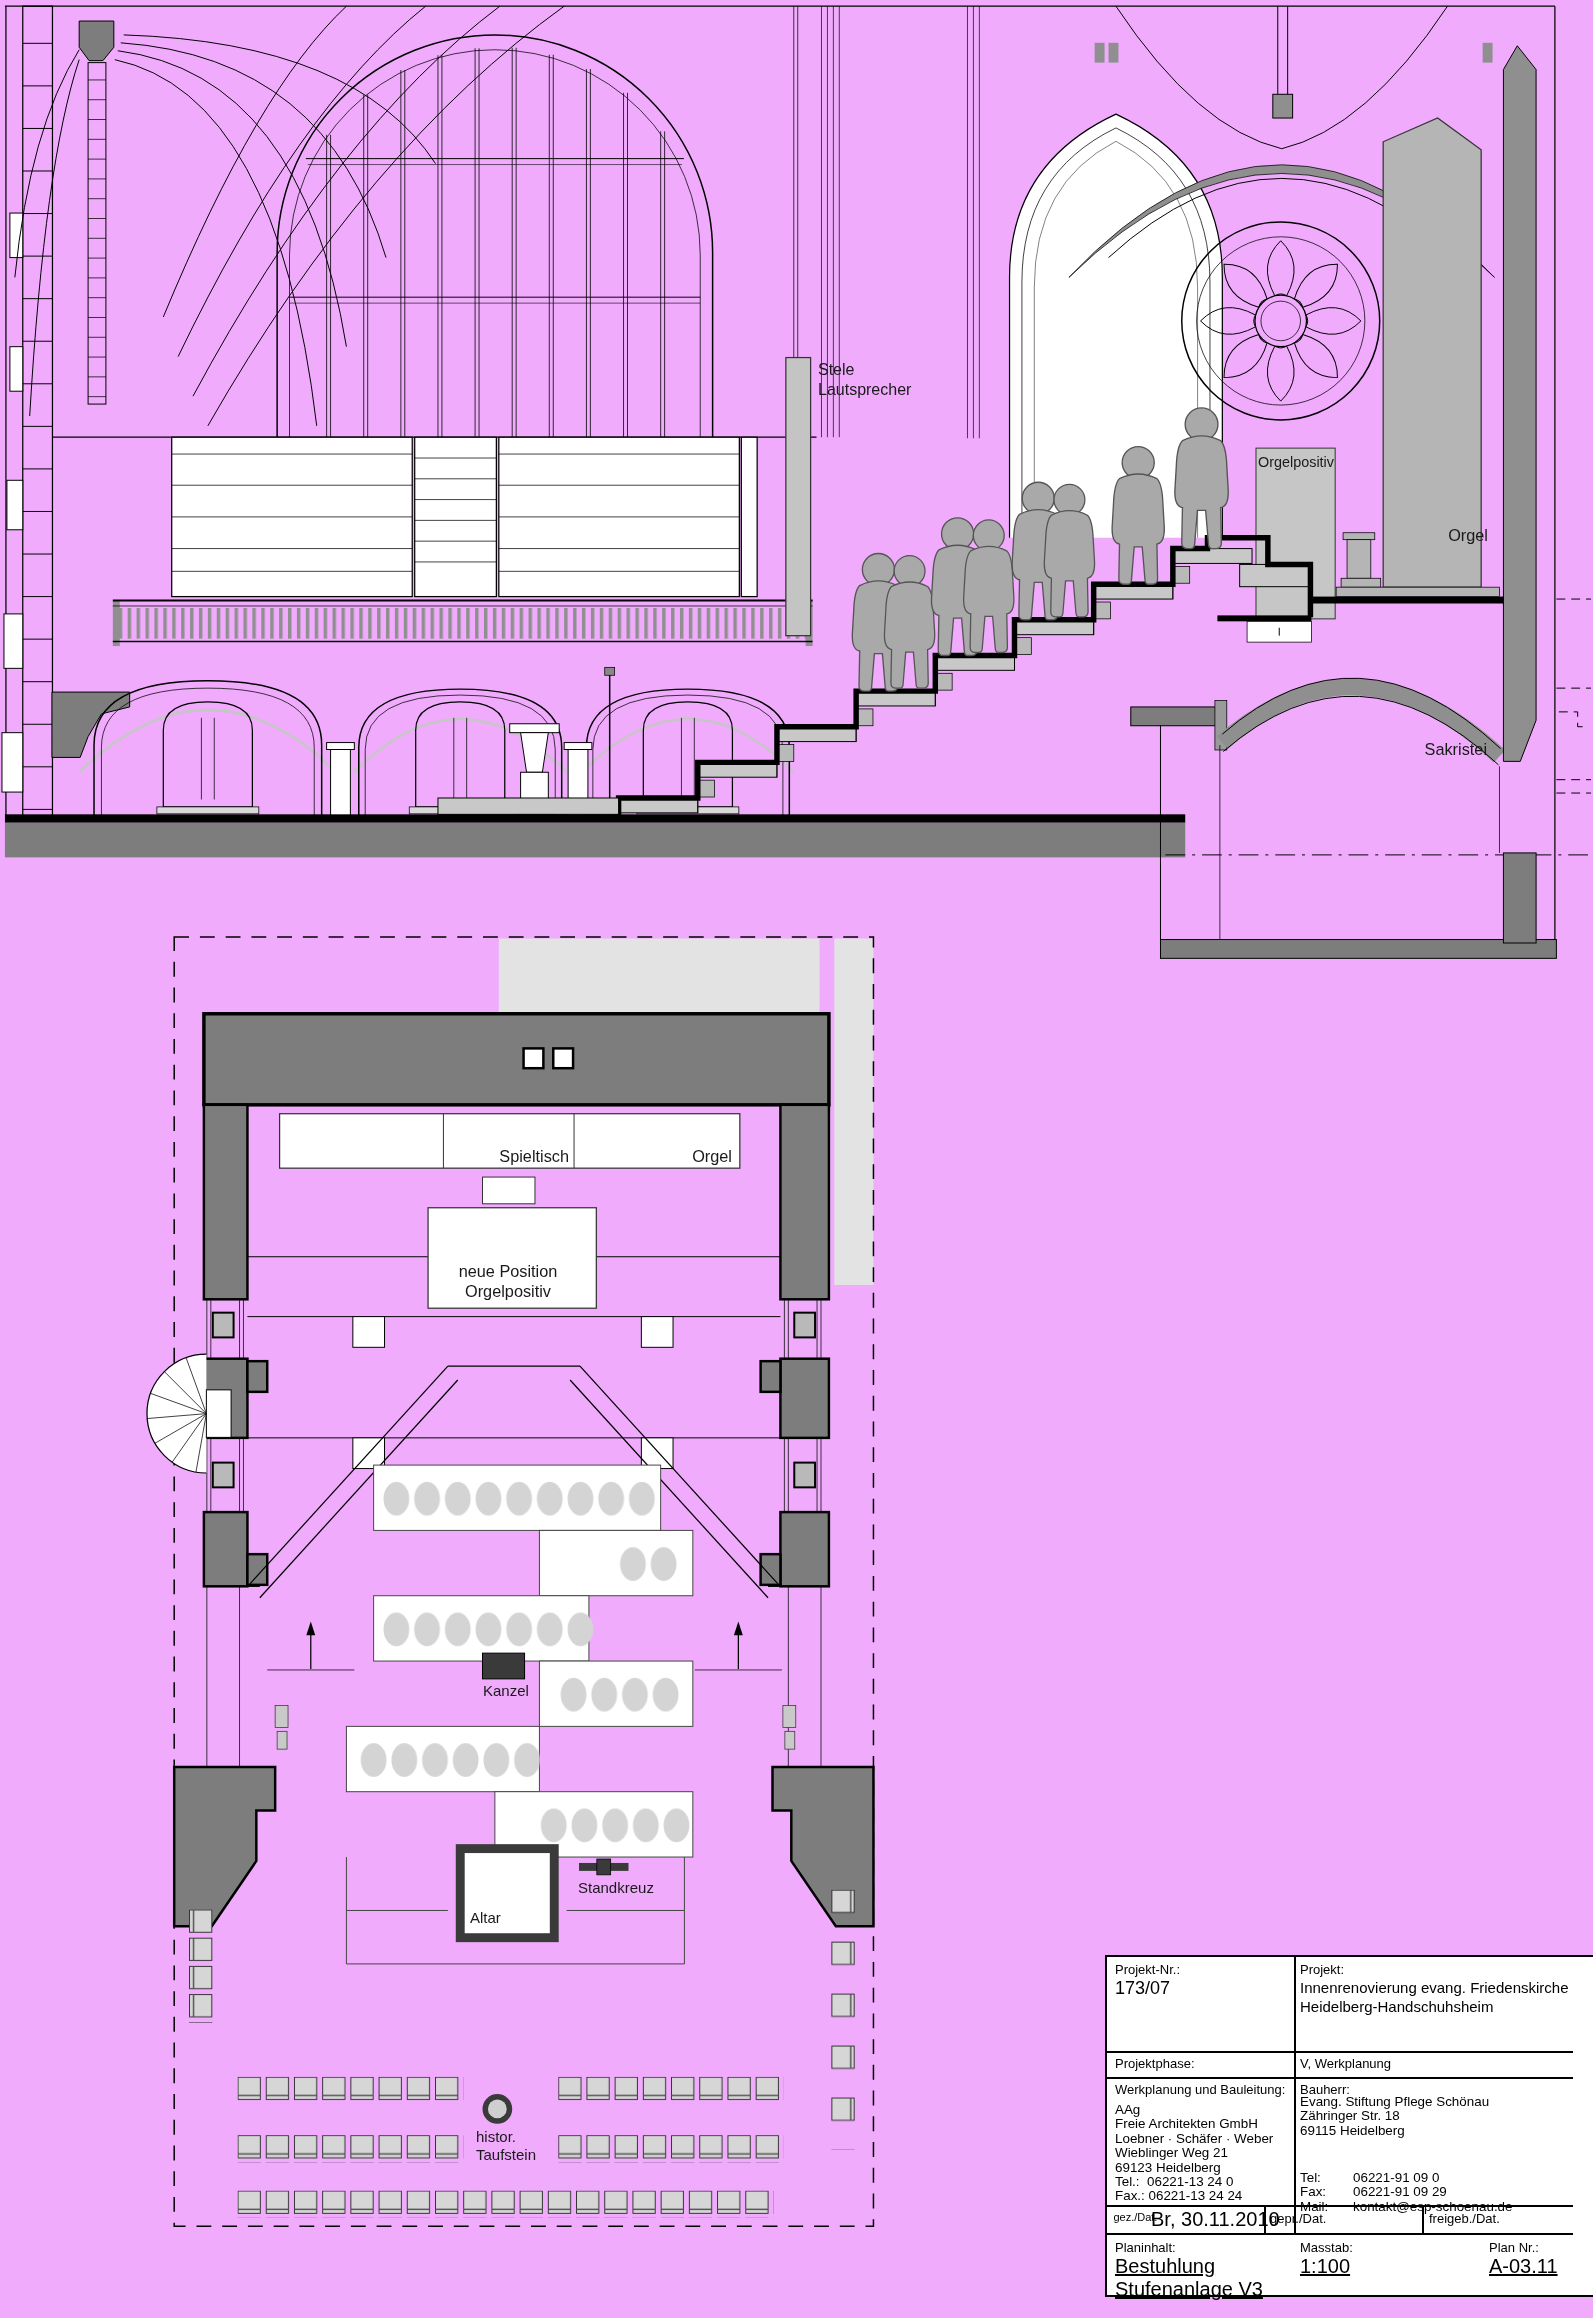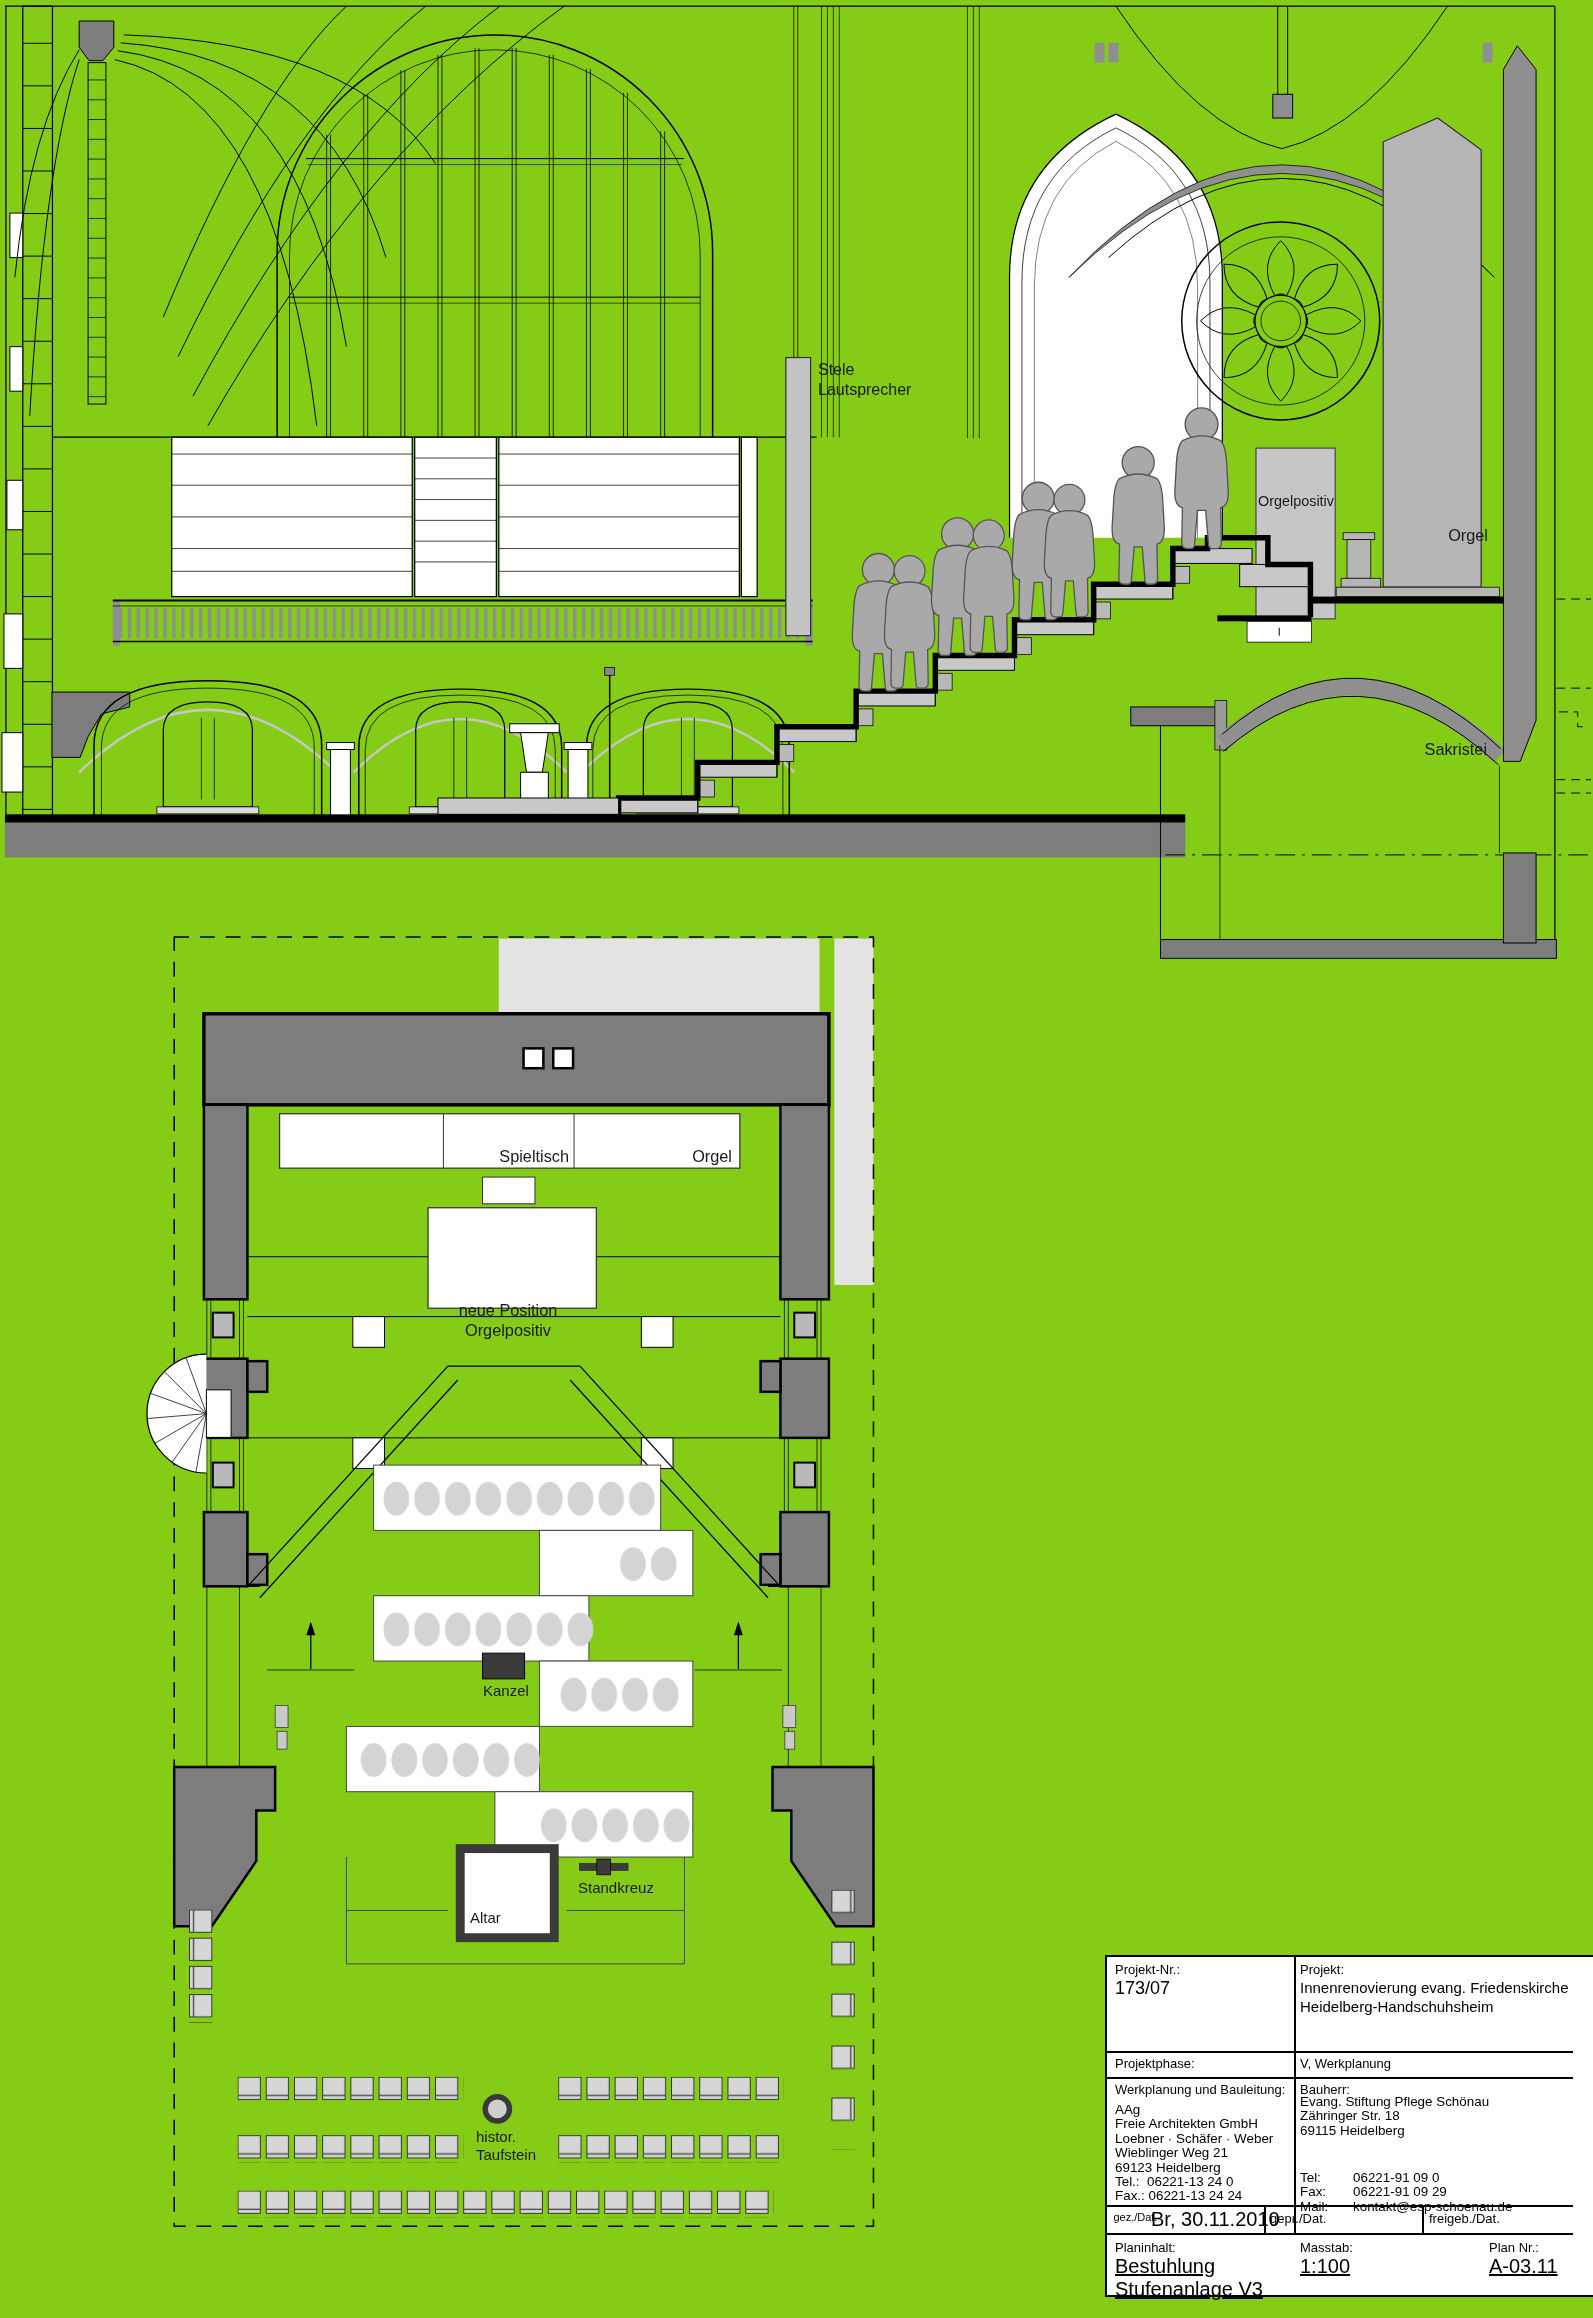--- a/index.html
+++ b/index.html
@@ -1,20 +1,20 @@
 <!DOCTYPE html>
 <html style="font-size:8px"><head>
 <meta charset="utf-8">
 <style>
   html,body{margin:0;padding:0;background:#fff;}
-  .sheet{position:relative;width:1593px;height:2319px;background:#84cc16;overflow:hidden;
+  .sheet{position:relative;width:1593px;height:2319px;background:#f0abfc;overflow:hidden;
          font-family:"Liberation Sans",sans-serif;color:#111;}
   svg{position:absolute;left:0;top:0;}
   .lbl{position:absolute;white-space:pre;color:#1a1a1a;line-height:1.22;}
-  .c{text-align:center;margin-top:39px;} .r{text-align:right;}
+  .c{text-align:center;} .r{text-align:right;}
   .bigtitle{position:absolute;right:31px;top:1876px;text-align:right;font-weight:bold;
             font-size:32px;line-height:38px;color:#000;}
   .tb{position:absolute;left:1105px;top:1955px;width:526px;height:342px;
       border:2px solid #000;box-sizing:border-box;background:#fff;}
   .tb .cell{position:absolute;white-space:pre;color:#000;}
   .hl,.vl{position:absolute;background:#000;}
   .fs22{font-size:11px;} .fs26{font-size:13px;} .fs27{font-size:13.4px;line-height:14.4px;} .fs30{font-size:15px;line-height:18.3px;} .fs36{font-size:18px;} .fs38{font-size:20px;line-height:23px;text-decoration:underline;}
   .fs40{font-size:20px;font-weight:bold;}
 </style>
 </head>

